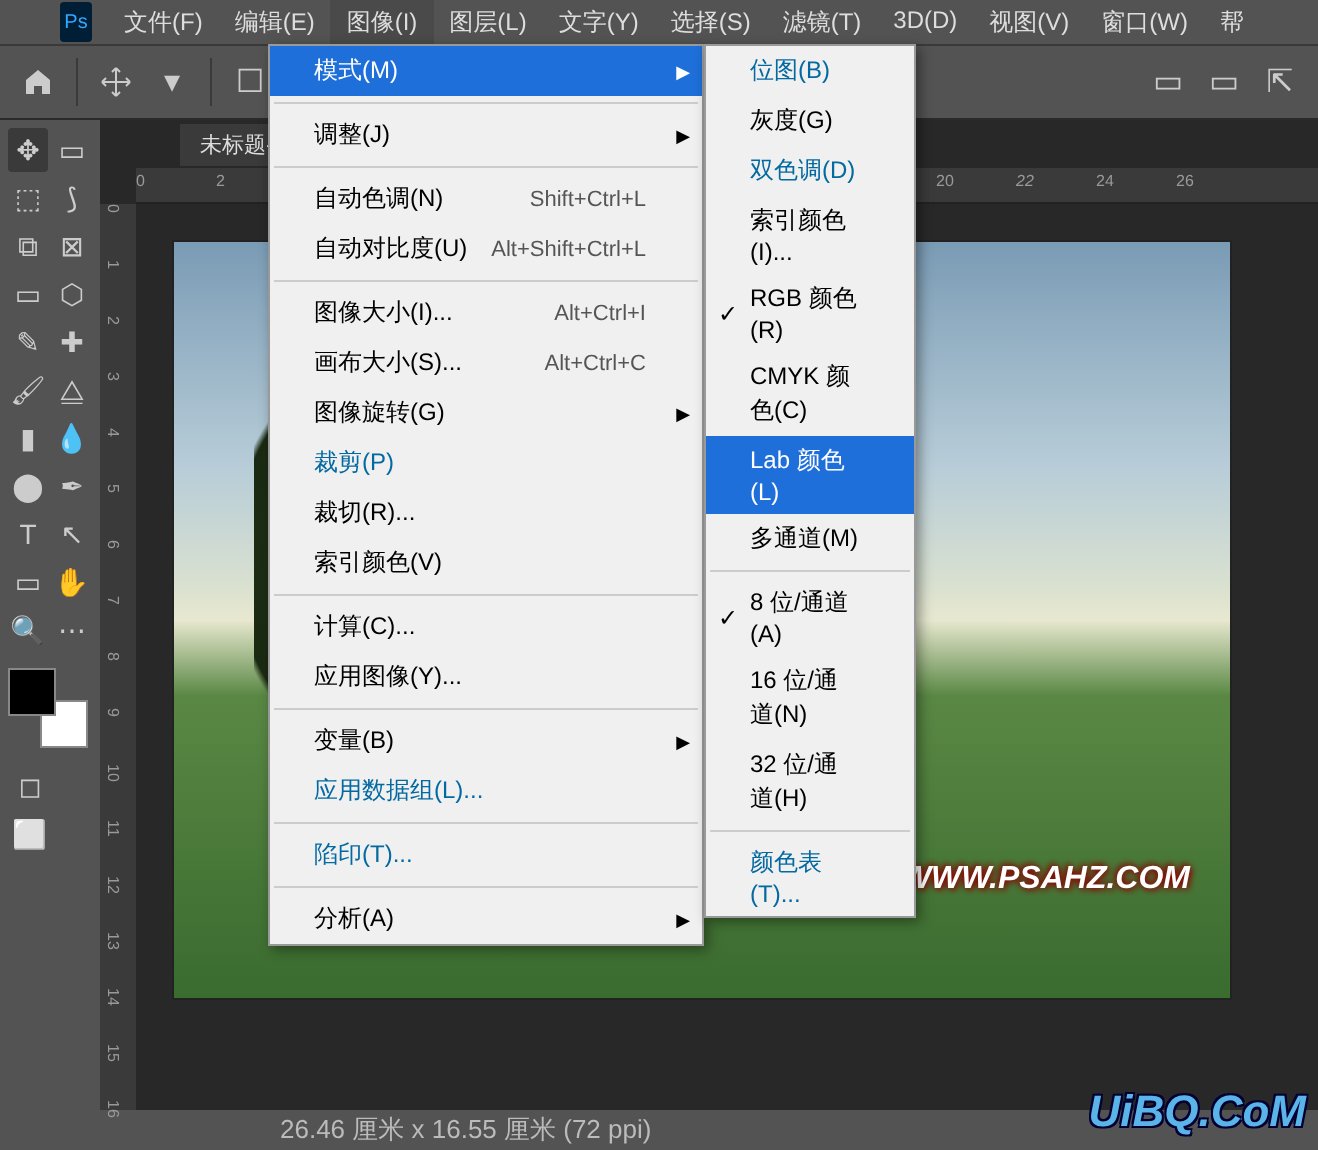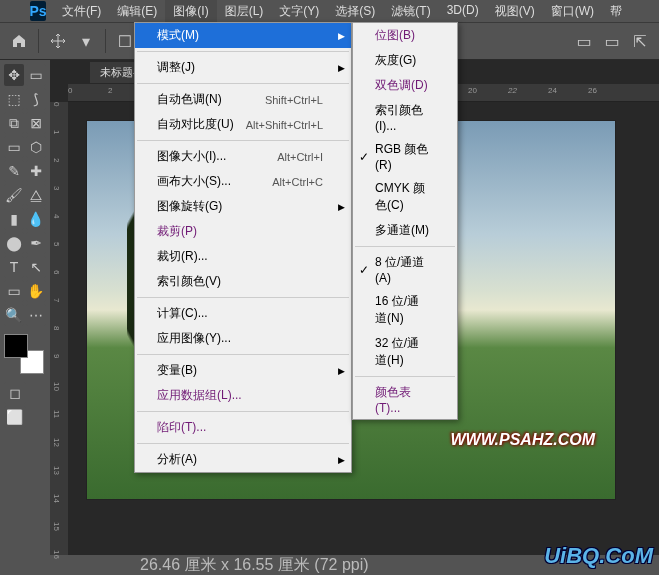--- a/index.html
+++ b/index.html
@@ -1,17 +1,17 @@
 <!DOCTYPE html>
 <html><head>
 <meta charset="utf-8">
 <style>
 * { margin: 0; padding: 0; box-sizing: border-box; font-family: "Microsoft YaHei", Arial, sans-serif; }
 body { width: 659px; height: 575px; background: #535353; overflow: hidden; position: relative; }
-.ps-logo { width: 16px; height: 20px; background: #001e36; color: #31a8ff; font-size: 14px; font-weight: bold; display: flex; align-items: center; justify-content: center; border-radius: 2px; }
+.ps-logo { width: 16px; height: 20px; background: #001e36; color: #31a8ff; font-size: 10px; font-weight: normal; display: flex; align-items: center; justify-content: center; border-radius: 2px; }
 .menubar { height: 22px; background: #535353; display: flex; align-items: center; padding-left: 30px; }
 .menu-item { color: #ddd; font-size: 12px; padding: 3px 8px; cursor: pointer; white-space: nowrap; }
 .menu-item.active { background: #4a4a4a; }
 .menubar .ps-logo { margin-right: 8px; }
 .toolbar { height: 38px; background: #535353; border-top: 1px solid #3a3a3a; border-bottom: 1px solid #2a2a2a; display: flex; align-items: center; padding: 0 10px; gap: 10px; }
 .tool-icon { width: 18px; height: 18px; color: #ccc; display: flex; align-items: center; justify-content: center; cursor: pointer; }
 .tool-sep { width: 1px; height: 24px; background: #3a3a3a; }
 .workspace { display: flex; height: calc(100% - 80px); }
 .left-tools { width: 50px; background: #535353; padding: 4px; display: flex; flex-direction: column; gap: 2px; }
 .tool-row { display: flex; gap: 2px; }
@@ -25,27 +25,27 @@
 .doc-tab span { color: #ddd; font-size: 11px; background: #3a3a3a; padding: 3px 10px; }
 .ruler-h { height: 18px; background: #3a3a3a; border-bottom: 1px solid #222; position: relative; margin-left: 18px; }
 .ruler-h .tick { position: absolute; color: #999; font-size: 8px; top: 2px; }
 .ruler-v { width: 18px; background: #3a3a3a; position: absolute; left: 0; top: 42px; bottom: 0; }
 .ruler-v .tick { position: absolute; color: #999; font-size: 8px; left: 2px; writing-mode: vertical-rl; }
 .canvas-wrap { position: absolute; left: 36px; top: 60px; right: 10px; bottom: 30px; display: flex; align-items: flex-start; justify-content: flex-start; }
 .canvas { width: 530px; height: 380px; background: linear-gradient(to bottom, #7a9bb5 0%, #b8cdd8 30%, #d8e0d0 45%, #e8e8d0 50%, #5a8844 60%, #3a6b2f 100%); position: relative; border: 1px solid #222; }
 .tree { position: absolute; left: 40px; top: 70px; width: 220px; height: 220px; background: radial-gradient(circle at 50% 40%, #2d4220 0%, #1a2a12 70%, transparent 72%); }
 .watermark1 { position: absolute; right: 20px; bottom: 50px; color: #fff; font-weight: bold; font-size: 16px; text-shadow: 1px 1px 3px #800, -1px -1px 3px #800; font-style: italic; }
 .watermark2 { position: absolute; right: 6px; bottom: 6px; color: #5bb4e8; font-weight: bold; font-size: 22px; text-shadow: 1px 1px 0 #003, -1px -1px 0 #003, 1px -1px 0 #003, -1px 1px 0 #003; font-style: italic; }
-.statusbar { position: absolute; bottom: 0; left: 50px; height: 20px; color: #bbb; font-size: 16px; display: flex; padding-left: 90px; }
+.statusbar { position: absolute; bottom: 0; left: 50px; height: 20px; color: #bbb; font-size: 13px; display: flex; align-items: center; padding-left: 90px; }
 .dropdown { position: absolute; background: #f0f0f0; border: 1px solid #999; box-shadow: 2px 2px 6px rgba(0,0,0,.4); font-size: 12px; color: #000; z-index: 100; }
 .dropdown-main { left: 134px; top: 22px; width: 218px; }
 .dropdown-sub { left: 352px; top: 22px; width: 106px; }
 .dd-item { padding: 4px 28px 4px 22px; display: flex; justify-content: space-between; align-items: center; cursor: pointer; position: relative; }
 .dd-item.highlight { background: #1e6fd9; color: #fff; }
-.dd-item.disabled { color: #701a75; }
+.dd-item.disabled { color: #0369a1; }
 .dd-sep { height: 1px; background: #ccc; margin: 3px 2px; }
 .dd-arrow { position: absolute; right: 6px; font-size: 9px; }
 .dd-short { color: #555; font-size: 11px; }
 .dd-check { position: absolute; left: 6px; }
 svg { display: block; }
 </style>
 </head>
 <body>
 
 <div class="menubar">
@@ -277,20 +277,23 @@
     <div class="dd-item">
       <span>索引颜色(I)...</span>
     </div>
     <div class="dd-item">
       <span class="dd-check">✓</span>
       <span>RGB 颜色(R)</span>
     </div>
     <div class="dd-item">
       <span>CMYK 颜色(C)</span>
     </div>
+    <div class="dd-item highlight">
+      <span>Lab 颜色(L)</span>
+    </div>
     <div class="dd-item">
       <span>多通道(M)</span>
     </div>
     <div class="dd-sep"></div>
     <div class="dd-item">
       <span class="dd-check">✓</span>
       <span>8 位/通道(A)</span>
     </div>
     <div class="dd-item">
       <span>16 位/通道(N)</span>

